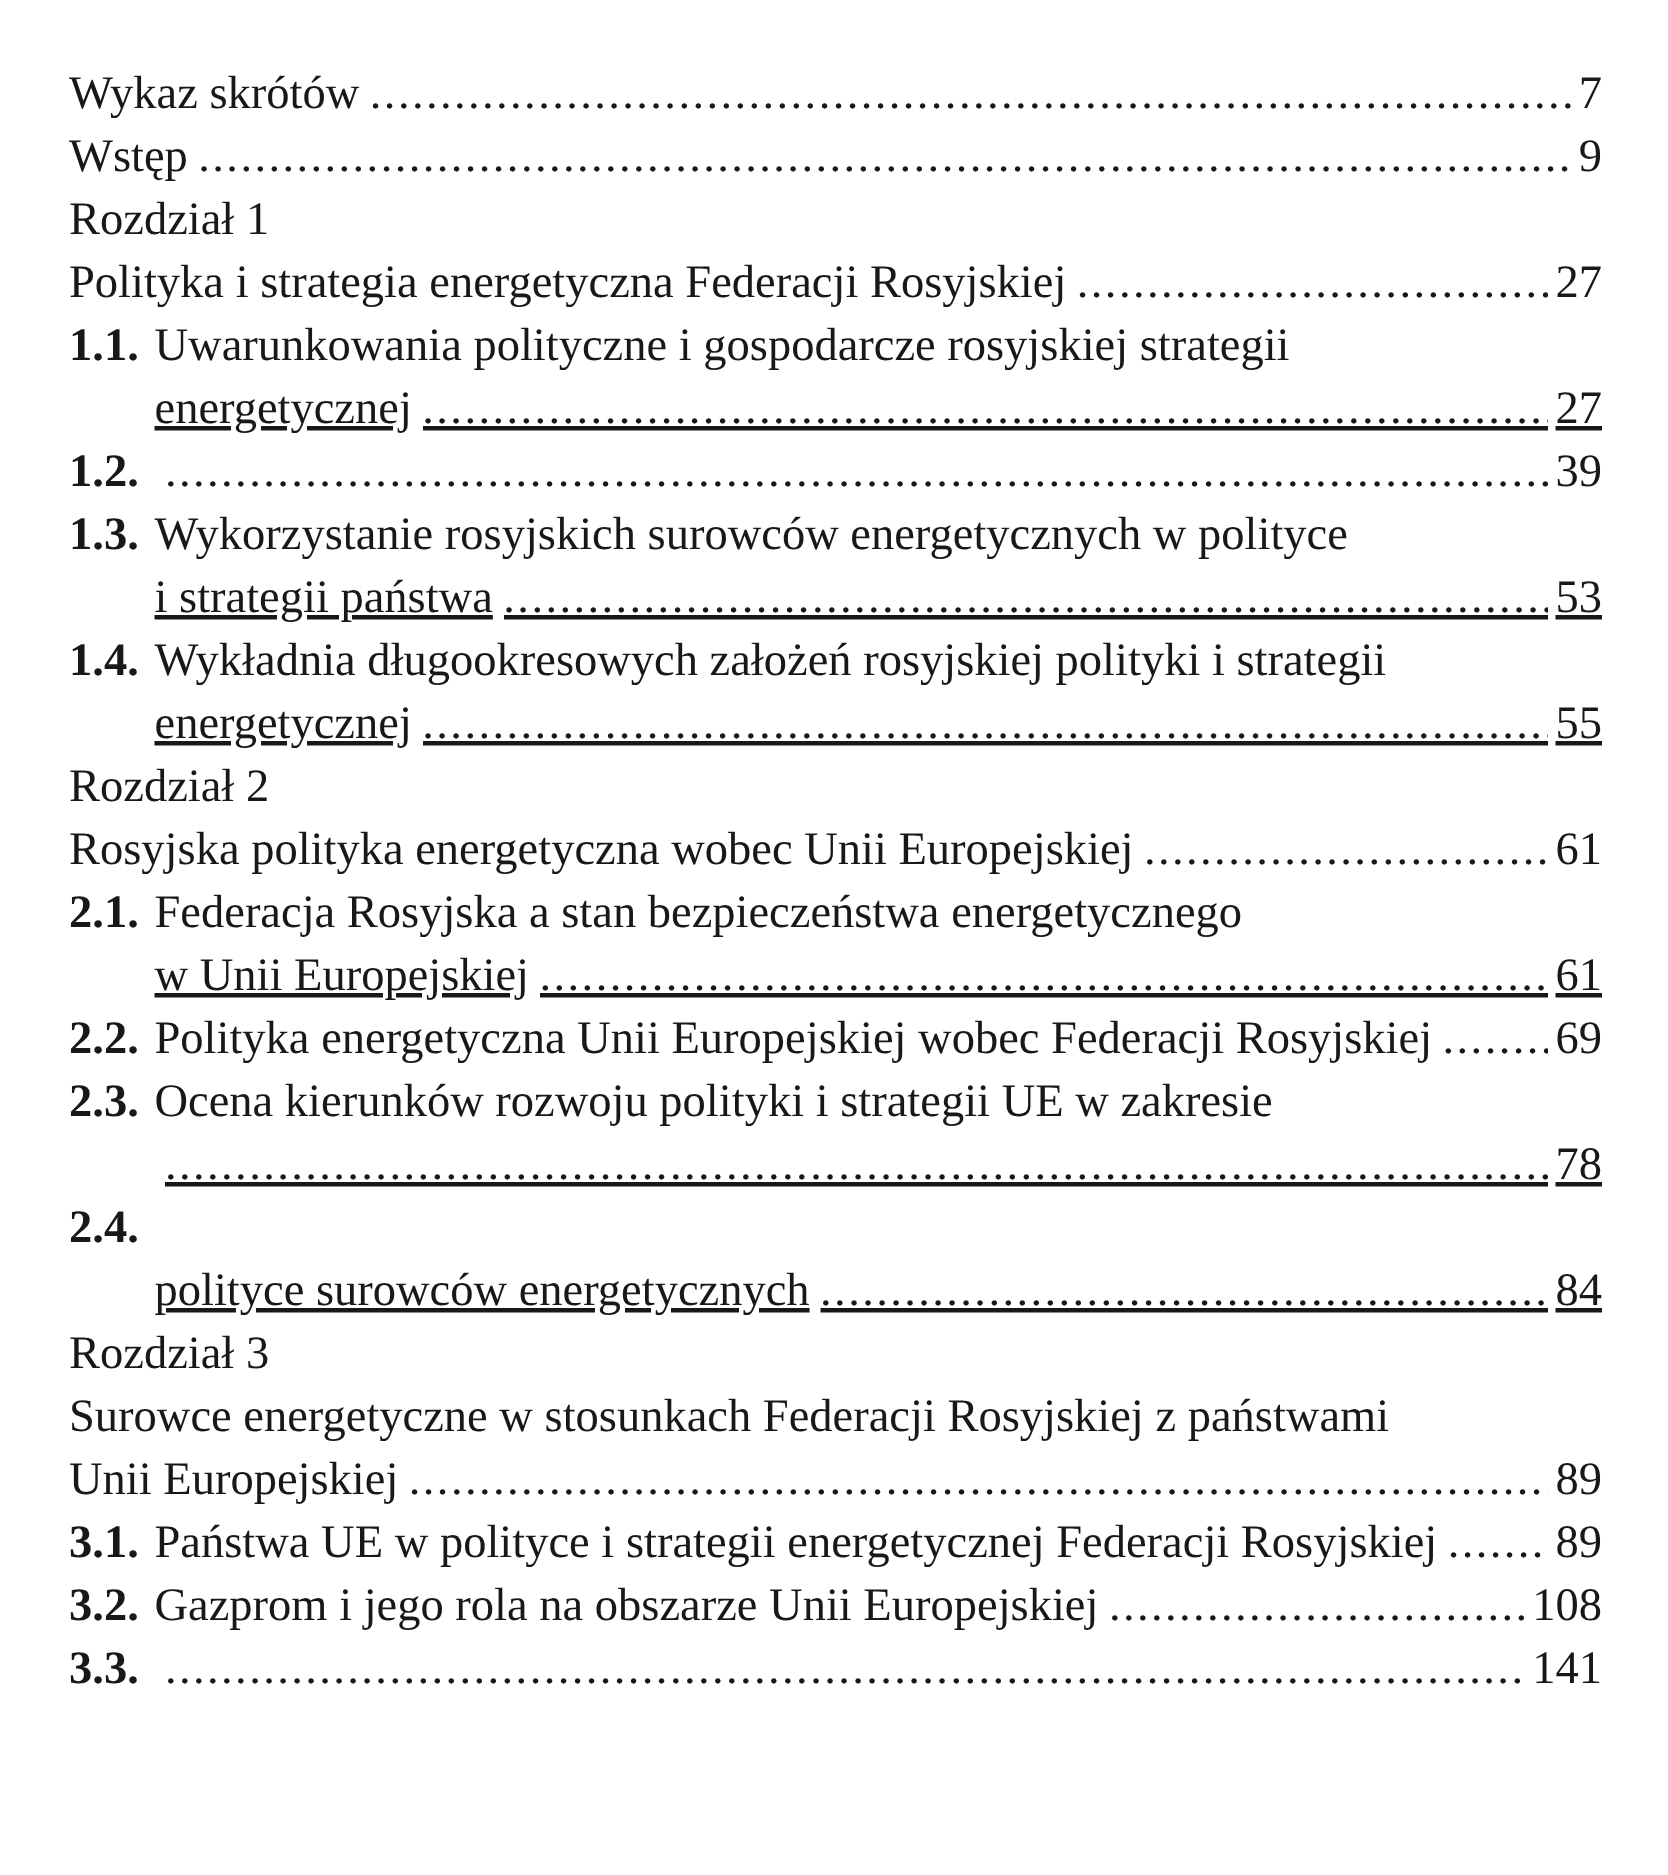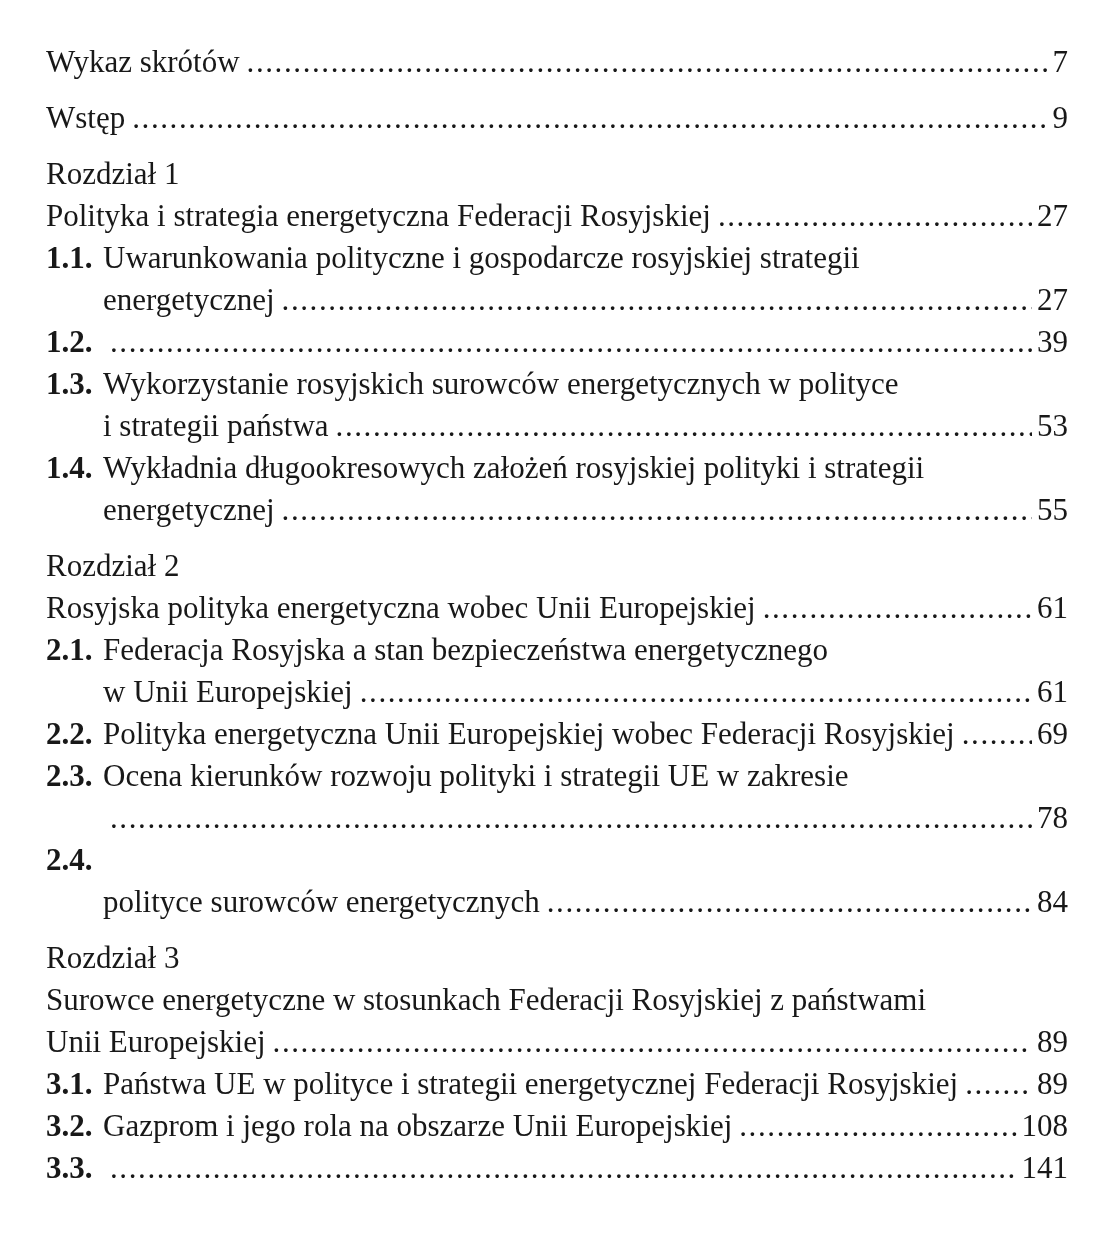--- a/index.html
+++ b/index.html
@@ -18,23 +18,23 @@
     background: #ffffff;
   }
   .line {
     display: flex;
     align-items: flex-start;
     height: 42px;
     font-size: 31px;
     white-space: nowrap;
     overflow: hidden;
   }
-  .gap { margin-top: 14px; }
+  .gap { }
   .num { flex: 0 0 57px; font-weight: bold; }
-  .cont { padding-left: 57px; }
+  .cont { padding-left: 57px; text-decoration: underline; }
   .txt { flex: 0 0 auto; }
   .dots {
     flex: 1 1 0;
     min-width: 0;
     overflow: hidden;
     margin: 0 1px 0 7px;
   }
   .dots::after {
     content: "..........................................................................................................................................................................";
     letter-spacing: 1.6px;

